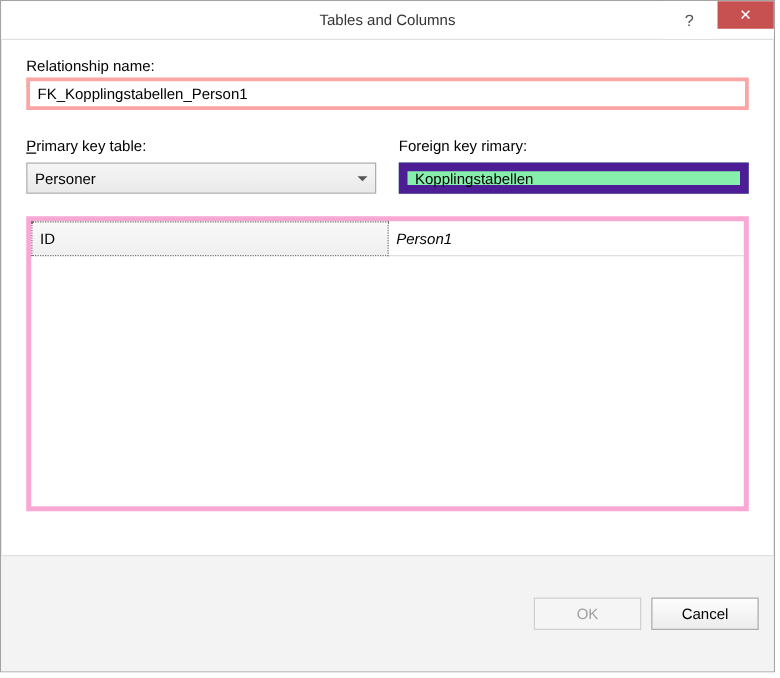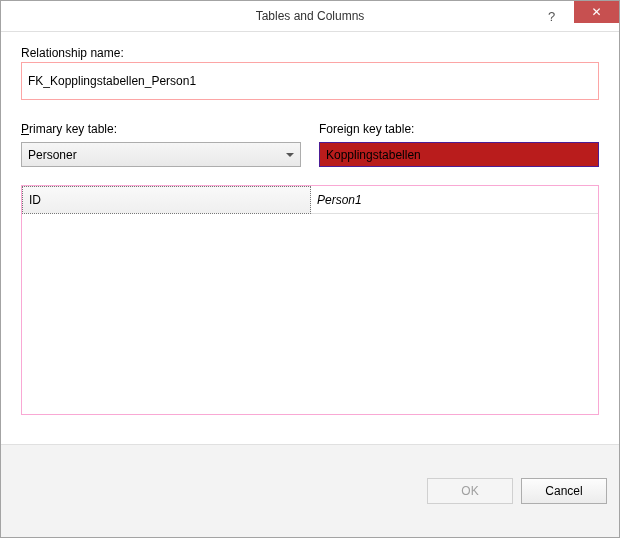--- a/index.html
+++ b/index.html
@@ -71,22 +71,22 @@
   }
   .label {
     font-size: 12px;
     color: #000;
     margin-bottom: 2px;
   }
   .text-input {
     width: 100%;
     box-sizing: border-box;
     height: 26px;
-    padding: 18px 6px;
-    border: 1px solid #fca5a5;
+    padding: 2px 6px;
+    border: 3px solid #fca5a5;
     font-family: inherit;
     font-size: 12px;
     outline: none;
     background: #fff;
   }
   .row-two {
     display: flex;
     gap: 18px;
     margin-top: 22px;
     align-items: center;
@@ -114,31 +114,31 @@
   .select-wrap .chev {
     margin-left: auto;
     width: 0;
     height: 0;
     border-left: 4px solid transparent;
     border-right: 4px solid transparent;
     border-top: 4px solid #555;
   }
   .ro-input {
     height: 25px;
-    border: 1px solid #4c1d95;
-    background: #b91c1c;
+    border: 7px solid #4c1d95;
+    background: #86efac;
     padding: 0 6px;
     display: flex;
     align-items: center;
     font-size: 12px;
     box-sizing: border-box;
   }
   .grid {
     margin-top: 18px;
-    border: 1px solid #f9a8d4;
+    border: 4px solid #f9a8d4;
     height: 228px;
     display: flex;
     flex-direction: column;
     background: #fff;
   }
   .grid-row {
     display: flex;
     height: 28px;
   }
   .grid-cell {
@@ -214,21 +214,21 @@
       <div class="col">
         <div class="label underline" style="text-decoration: underline; text-decoration-color: transparent;">
           <span style="text-decoration: underline;">P</span><span>rimary key table:</span>
         </div>
         <div class="select-wrap">
           <span>Personer</span>
           <span class="chev"></span>
         </div>
       </div>
       <div class="col">
-        <div class="label">Foreign key table:</div>
+        <div class="label">Foreign key rimary:</div>
         <div class="ro-input">
           <span>Kopplingstabellen</span>
         </div>
       </div>
     </div>
 
     <div class="grid">
       <div class="grid-row header">
         <div class="grid-cell">ID</div>
         <div class="grid-cell">Person1</div>

